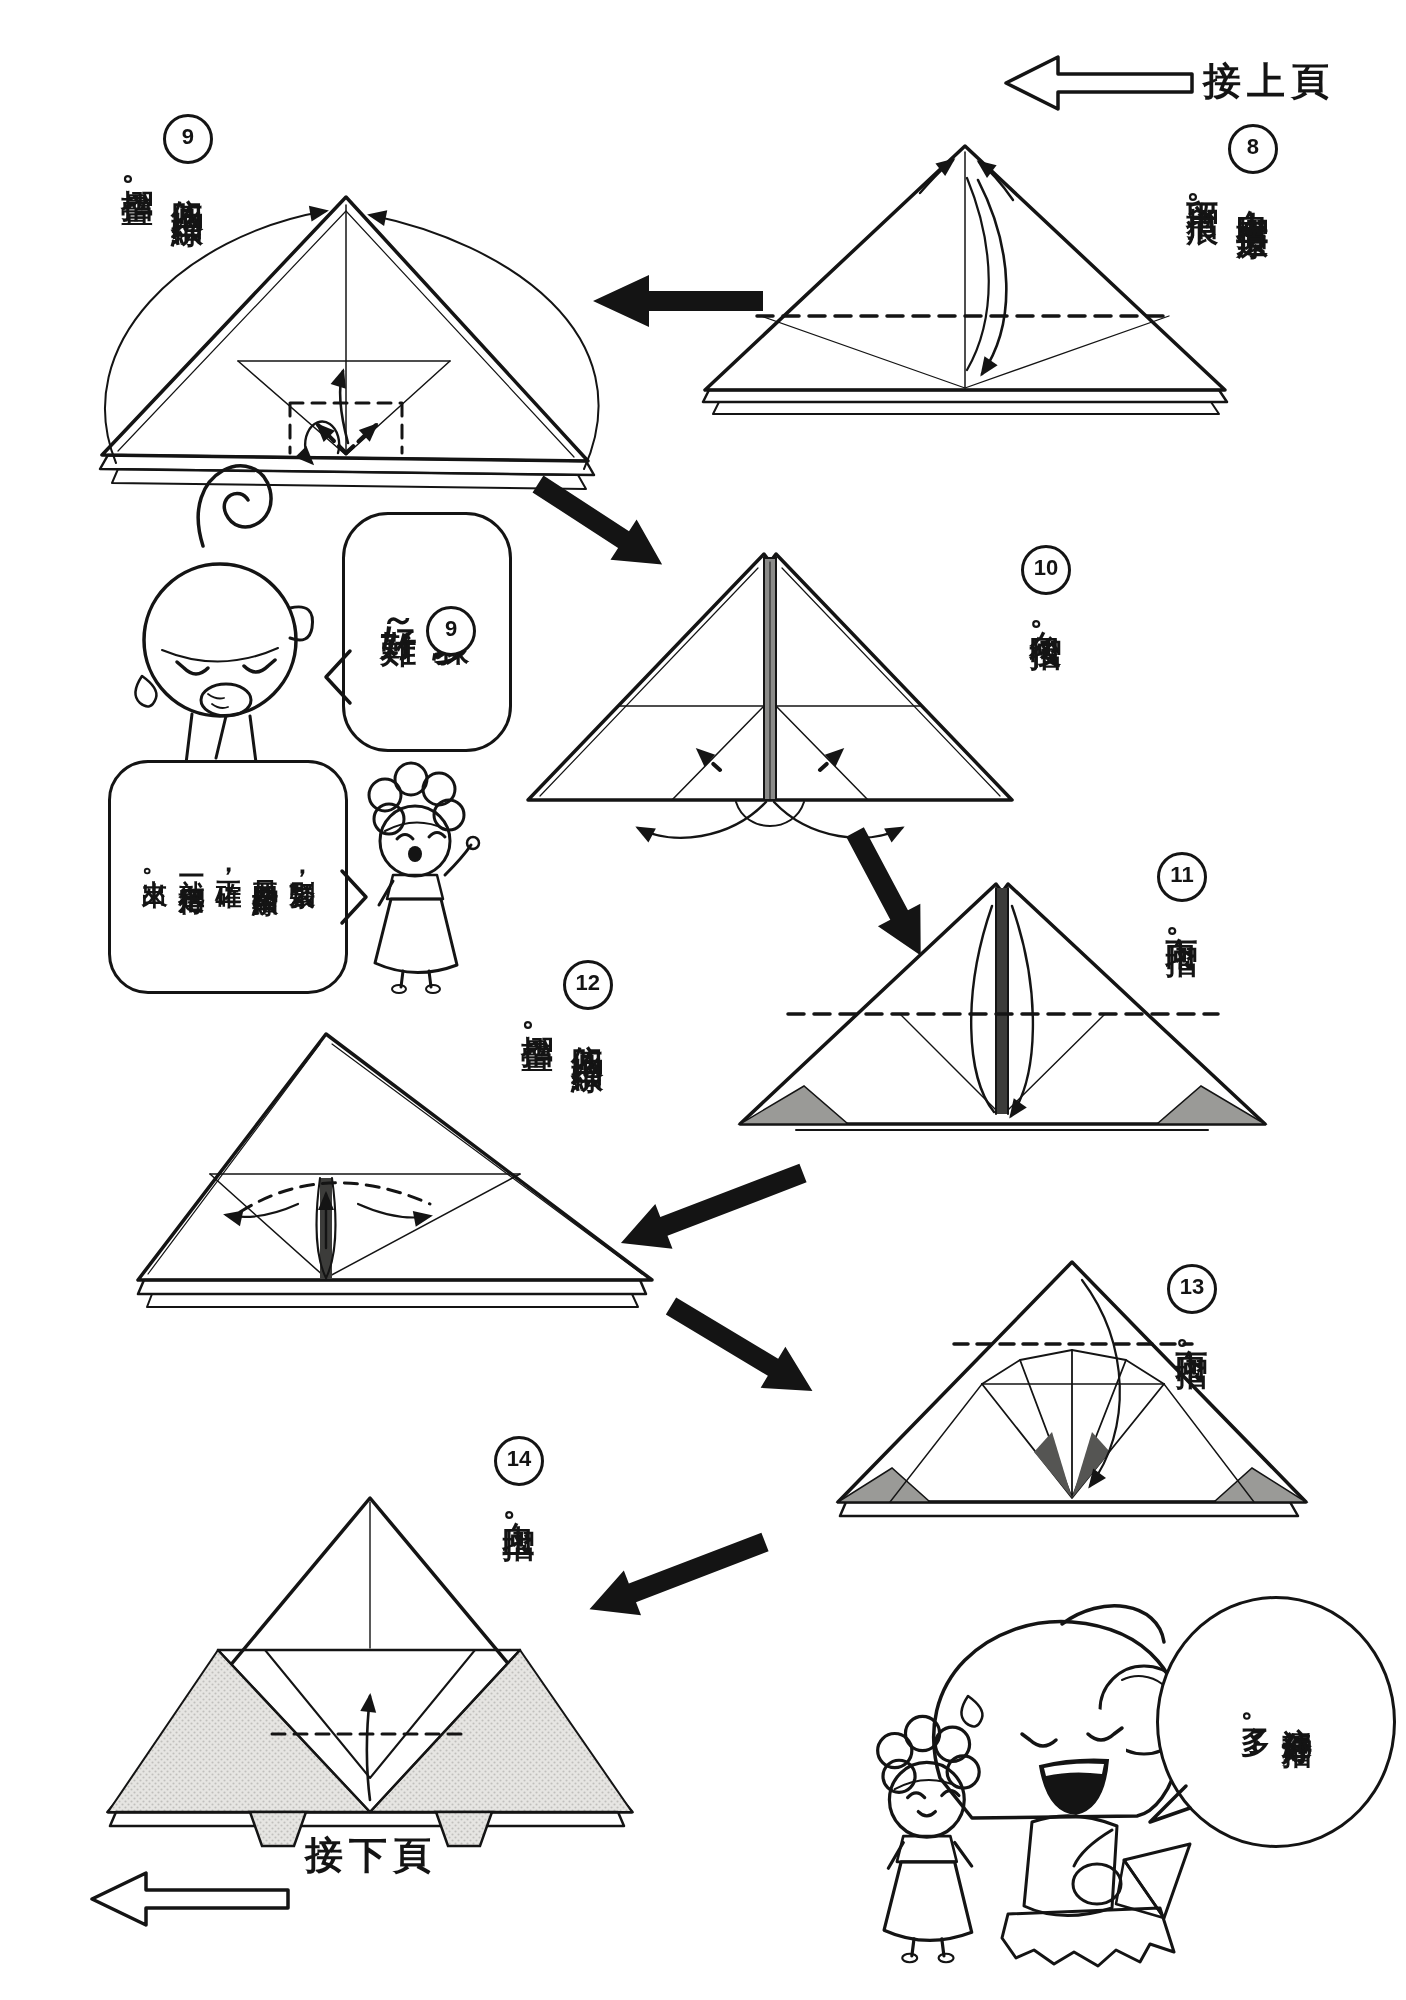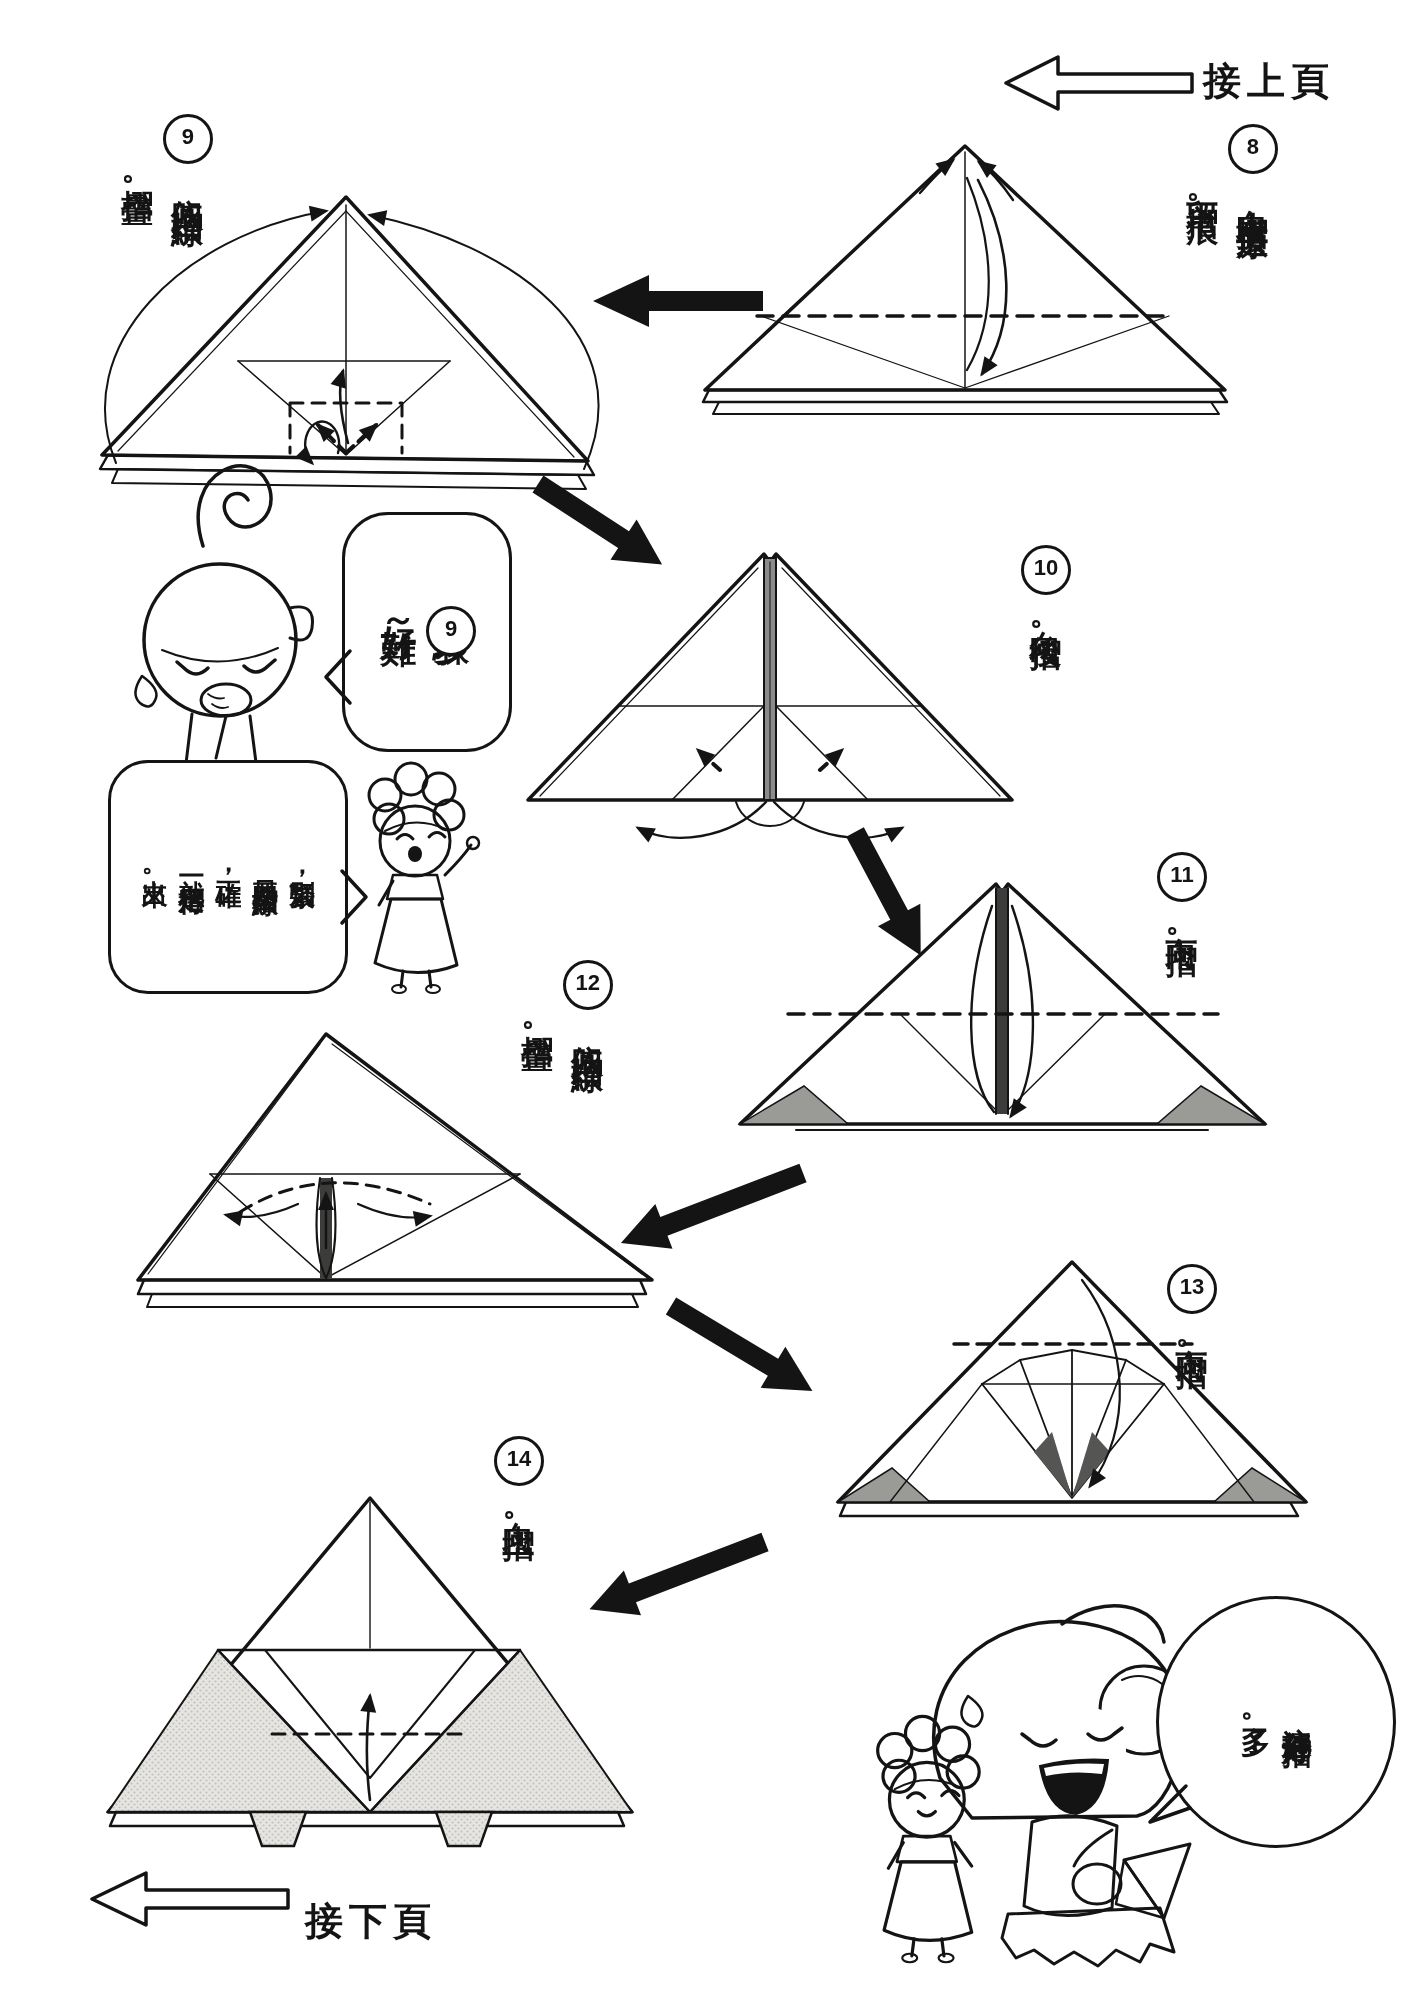--- a/index.html
+++ b/index.html
@@ -330,15 +330,15 @@
       <div class="col"><span>多了。</span></div>
     </div>
   </div>
   <svg class="abs tail" style="left:1146px;top:1782px" width="46" height="46" viewBox="0 0 46 46">
     <path d="M40,4 L4,40 L44,26" fill="#fff" class="ln" stroke-width="3.5"></path>
   </svg>
 
   <svg class="abs" style="left:88px;top:1868px" width="205" height="62" viewBox="0 0 205 62">
     <polygon points="4,31 58,5 58,22 200,22 200,40 58,40 58,57" fill="#efeeea" class="ln" stroke-width="3.5"></polygon>
   </svg>
-  <div class="abs nav-label" style="left:305px;top:1896px">接下頁</div>
+  <div class="abs nav-label" style="left:305px;top:1830px">接下頁</div>
 
 </div>
 
 </body></html>

